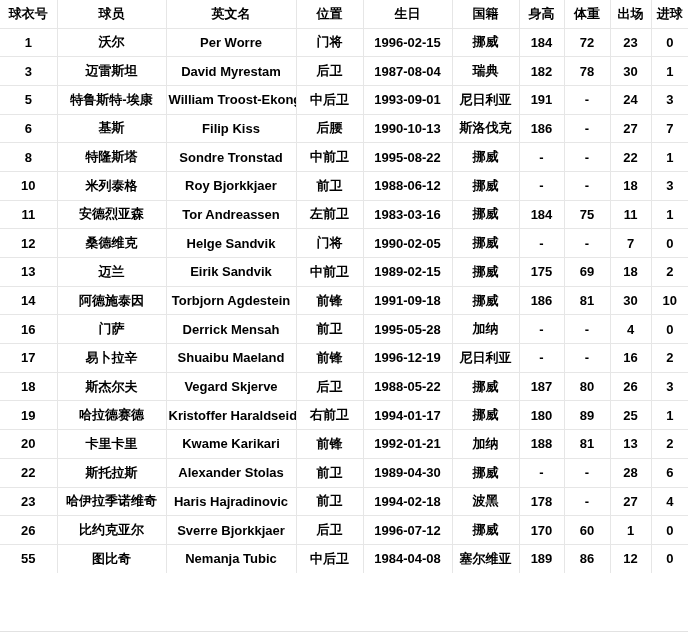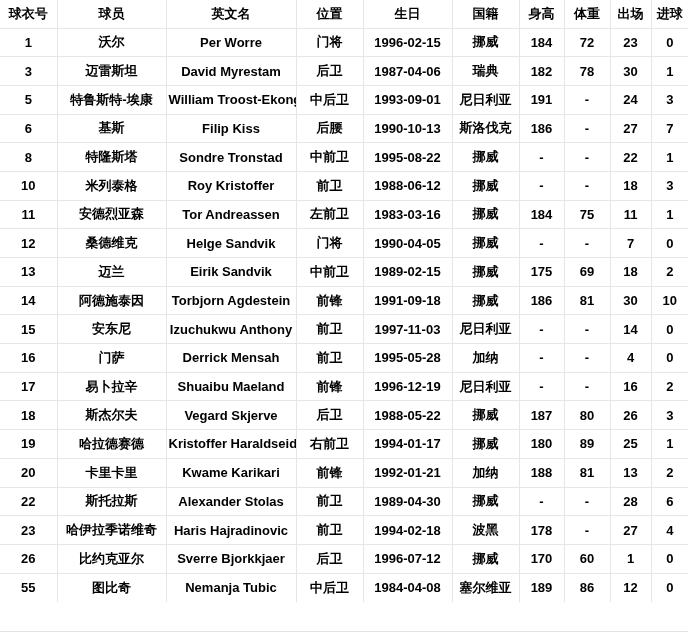--- a/index.html
+++ b/index.html
@@ -101,21 +101,21 @@
         <td>184</td>
         <td>72</td>
         <td>23</td>
         <td>0</td>
       </tr>
       <tr>
         <td>3</td>
         <td>迈雷斯坦</td>
         <td>David Myrestam</td>
         <td>后卫</td>
-        <td>1987-04-06</td>
+        <td>1987-08-04</td>
         <td>瑞典</td>
         <td>182</td>
         <td>78</td>
         <td>30</td>
         <td>1</td>
       </tr>
       <tr>
         <td>5</td>
         <td>特鲁斯特-埃康</td>
         <td>William Troost-Ekong</td>
@@ -147,21 +147,21 @@
         <td>1995-08-22</td>
         <td>挪威</td>
         <td>-</td>
         <td>-</td>
         <td>22</td>
         <td>1</td>
       </tr>
       <tr>
         <td>10</td>
         <td>米列泰格</td>
-        <td>Roy Kristoffer</td>
+        <td>Roy Bjorkkjaer</td>
         <td>前卫</td>
         <td>1988-06-12</td>
         <td>挪威</td>
         <td>-</td>
         <td>-</td>
         <td>18</td>
         <td>3</td>
       </tr>
       <tr>
         <td>11</td>
@@ -173,21 +173,21 @@
         <td>184</td>
         <td>75</td>
         <td>11</td>
         <td>1</td>
       </tr>
       <tr>
         <td>12</td>
         <td>桑德维克</td>
         <td>Helge Sandvik</td>
         <td>门将</td>
-        <td>1990-04-05</td>
+        <td>1990-02-05</td>
         <td>挪威</td>
         <td>-</td>
         <td>-</td>
         <td>7</td>
         <td>0</td>
       </tr>
       <tr>
         <td>13</td>
         <td>迈兰</td>
         <td>Eirik Sandvik</td>
@@ -203,32 +203,20 @@
         <td>14</td>
         <td>阿德施泰因</td>
         <td>Torbjorn Agdestein</td>
         <td>前锋</td>
         <td>1991-09-18</td>
         <td>挪威</td>
         <td>186</td>
         <td>81</td>
         <td>30</td>
         <td>10</td>
-      </tr>
-      <tr>
-        <td>15</td>
-        <td>安东尼</td>
-        <td>Izuchukwu Anthony</td>
-        <td>前卫</td>
-        <td>1997-11-03</td>
-        <td>尼日利亚</td>
-        <td>-</td>
-        <td>-</td>
-        <td>14</td>
-        <td>0</td>
       </tr>
       <tr>
         <td>16</td>
         <td>门萨</td>
         <td>Derrick Mensah</td>
         <td>前卫</td>
         <td>1995-05-28</td>
         <td>加纳</td>
         <td>-</td>
         <td>-</td>

